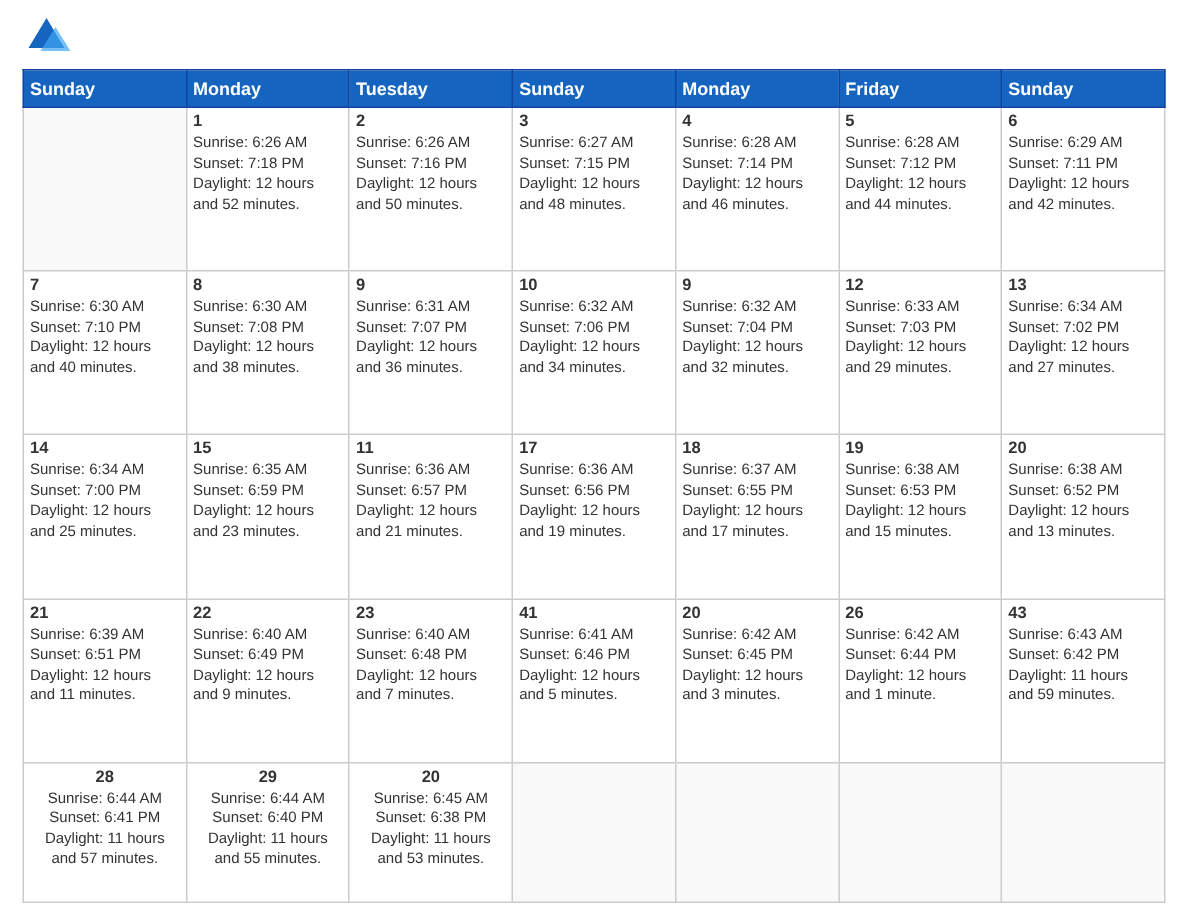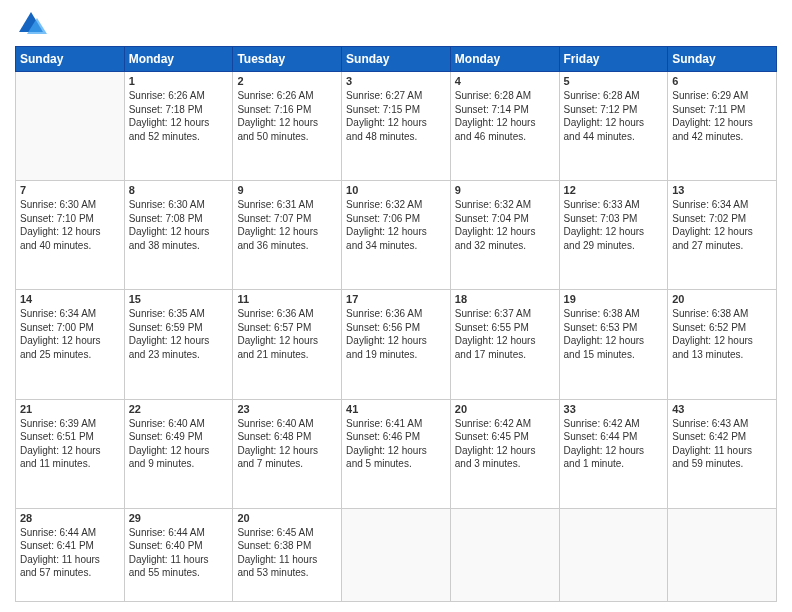--- a/index.html
+++ b/index.html
@@ -88,20 +88,21 @@
     .day-info {
       font-size: 10px;
       line-height: 1.35;
       color: #333;
     }
     .empty-cell {
       background: #f9f9f9;
     }
     .last-row td {
       height: 72px;
+      text-align: center;
     }
   </style>
 </head>
 <body>
 
 <div class="page">
   <div class="header">
     <div class="logo">
       <svg class="logo-icon" viewBox="0 0 32 28">
         <polygon points="16,2 28,22 4,22" fill="#1565c0"></polygon>
@@ -233,21 +234,21 @@
           </td>
           <td>
             <div class="day-num">41</div>
             <div class="day-info">Sunrise: 6:41 AM<br>Sunset: 6:46 PM<br>Daylight: 12 hours<br>and 5 minutes.</div>
           </td>
           <td>
             <div class="day-num">20</div>
             <div class="day-info">Sunrise: 6:42 AM<br>Sunset: 6:45 PM<br>Daylight: 12 hours<br>and 3 minutes.</div>
           </td>
           <td>
-            <div class="day-num">33</div>
+            <div class="day-num">26</div>
             <div class="day-info">Sunrise: 6:42 AM<br>Sunset: 6:44 PM<br>Daylight: 12 hours<br>and 1 minute.</div>
           </td>
           <td>
             <div class="day-num">43</div>
             <div class="day-info">Sunrise: 6:43 AM<br>Sunset: 6:42 PM<br>Daylight: 11 hours<br>and 59 minutes.</div>
           </td>
         </tr>
         <tr class="last-row">
           <td>
             <div class="day-num">28</div>

